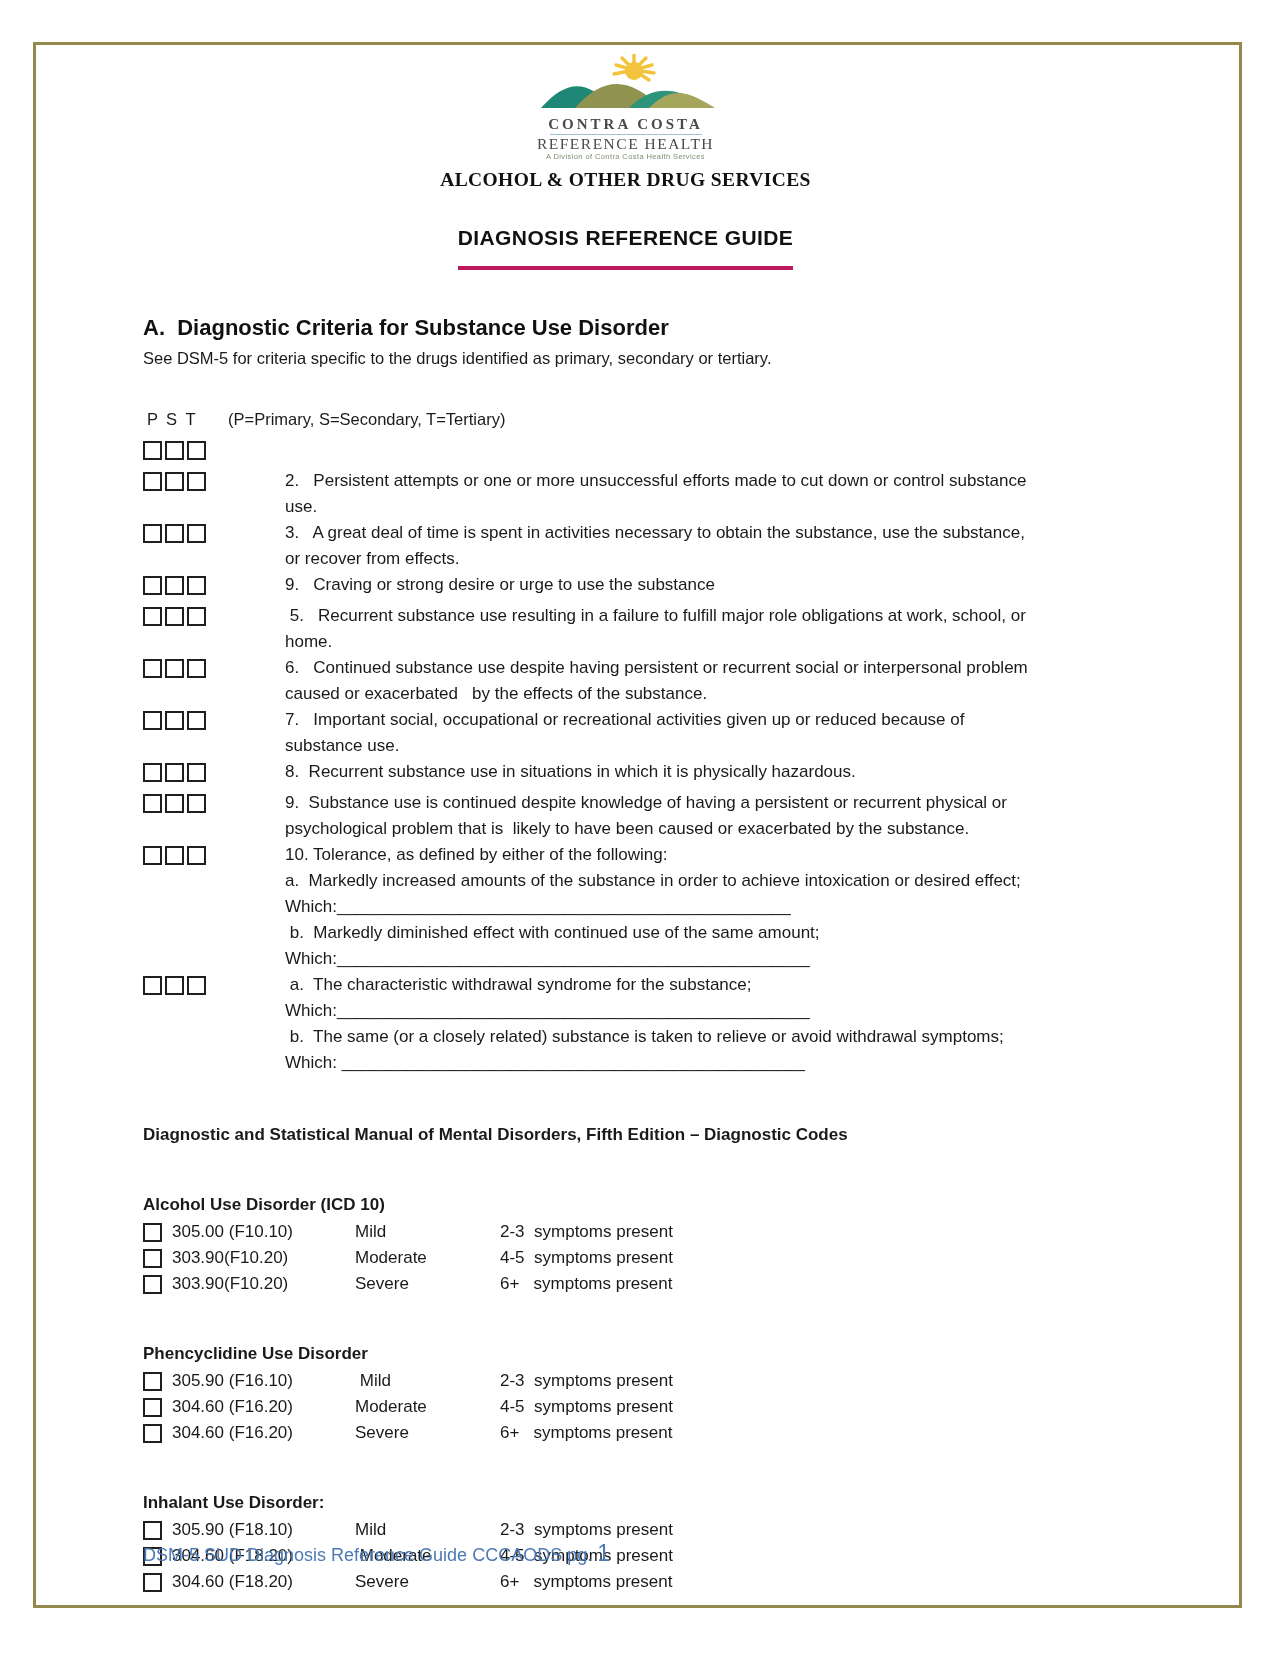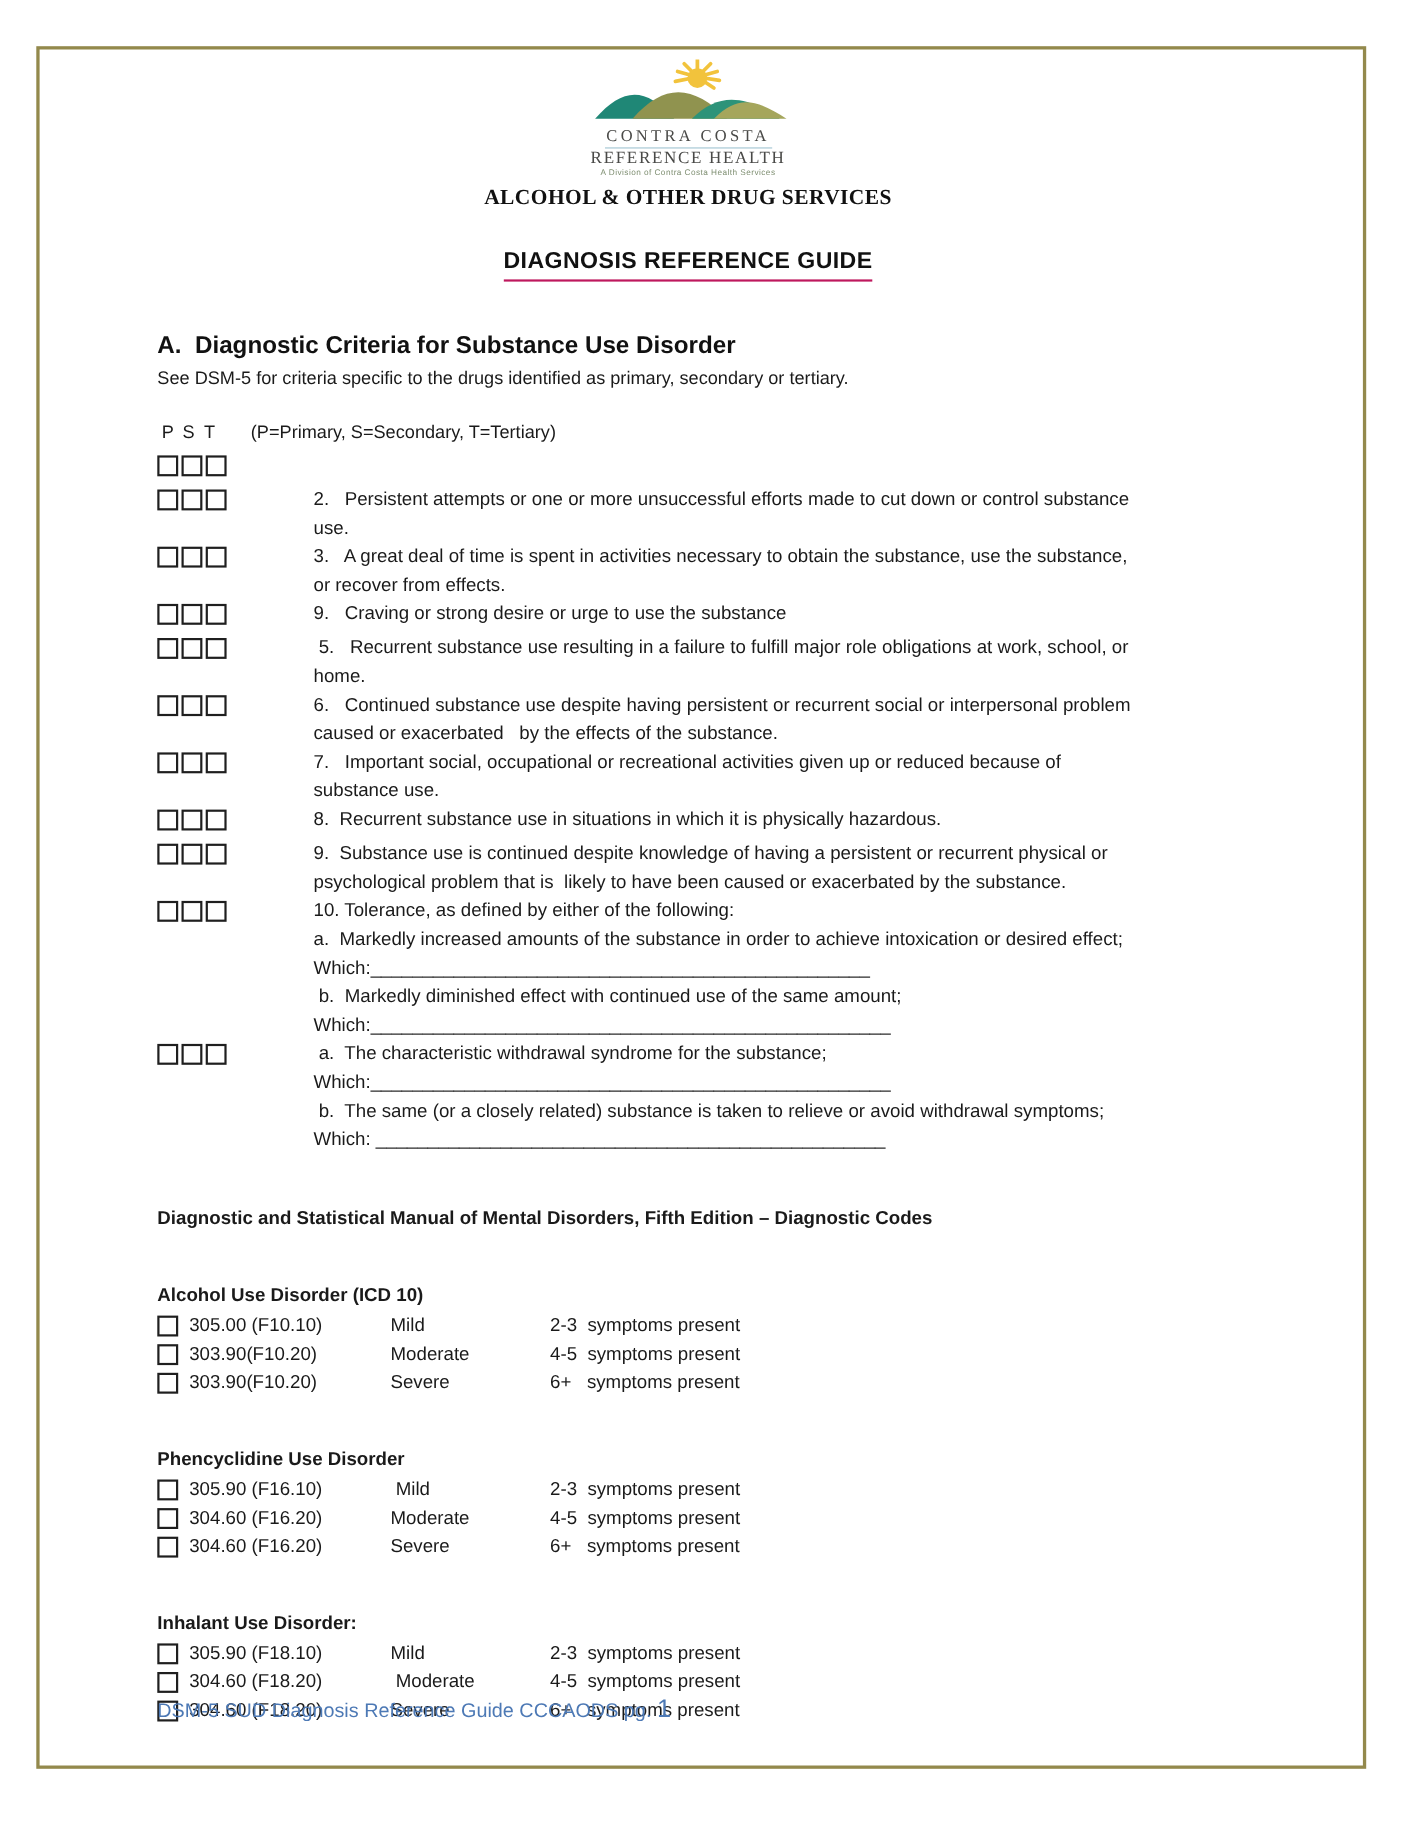--- a/index.html
+++ b/index.html
@@ -14,45 +14,45 @@
   }
   .content{
     position:absolute;left:143px;top:54px;width:965px;
     font-size:17px;line-height:26px;
   }
   
   .logo-wrap{text-align:center;margin:0 auto 0 auto;width:100%;}
   .logo-svg{display:block;margin:0 auto;}
   .logo-org1{
     font-family:"Liberation Serif","DejaVu Serif",serif;
-    font-size:15px;line-height:15px;letter-spacing:3px;color:#4a4a48;margin-top:1px;
+    font-size:15px;line-height:15px;letter-spacing:3px;color:#4a4a48;margin-top:1px;font-weight:bold;
   }
   .logo-rule{width:152px;height:1px;background:#9fc3d1;margin:2px auto 1px auto;}
   .logo-org2{
     font-family:"Liberation Serif","DejaVu Serif",serif;
     font-size:15.5px;line-height:16px;letter-spacing:1.5px;color:#4a4a48;
   }
   .logo-tagline{font-size:7.5px;line-height:9px;color:#7f8f72;letter-spacing:.4px;}
   .dept-name{
     font-family:"Liberation Serif","DejaVu Serif",serif;
     font-weight:bold;font-size:19.5px;line-height:24px;letter-spacing:.4px;
     text-align:center;margin-top:7px;color:#111;
   }
   .doc-title-row{text-align:center;margin-top:33px;}
   .doc-title{
     display:inline-block;font-weight:bold;font-size:21px;letter-spacing:.4px;
-    border-bottom:2px solid #be185d;padding-bottom:3px;color:#111;
+    border-bottom:4px solid #be185d;padding-bottom:15px;color:#111;
   }
   
   .sec-heading{
     font-size:22px;line-height:28px;font-weight:bold;margin:44px 0 4px 0;color:#111;
     white-space:pre-wrap;
   }
   .sec-sub{font-size:16.5px;line-height:24px;margin:0;}
-  .pst-row{margin-top:24px;display:flex;align-items:baseline;}
+  .pst-row{margin-top:36px;display:flex;align-items:baseline;}
   .pst-letters{width:85px;flex:0 0 85px;}
   .pst-letter{display:inline-block;width:19px;text-align:center;font-size:16.5px;}
   .pst-legend{font-size:16.5px;text-align:right;}
   .crit-list{margin-top:4px;}
   .crit-row{display:flex;align-items:flex-start;}
   .cbx-col{width:142px;flex:0 0 142px;padding-top:4px;white-space:nowrap;}
   .cbx{
     display:inline-block;width:15px;height:15px;border:2px solid #1f1f1f;
     margin-right:3px;background:#fff;box-sizing:content-box;
   }

